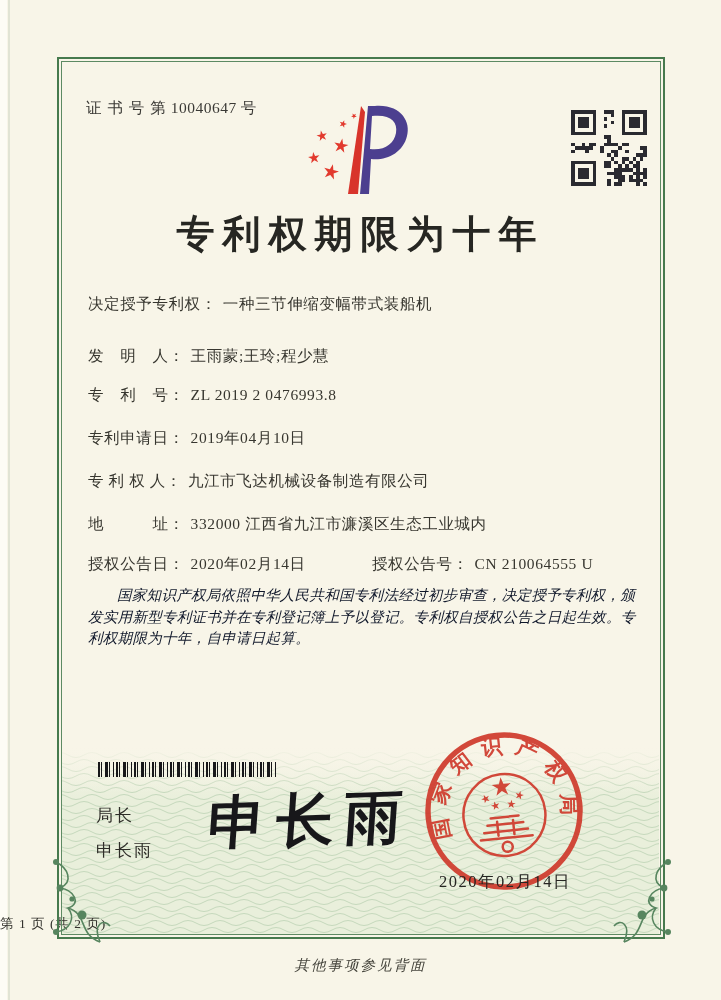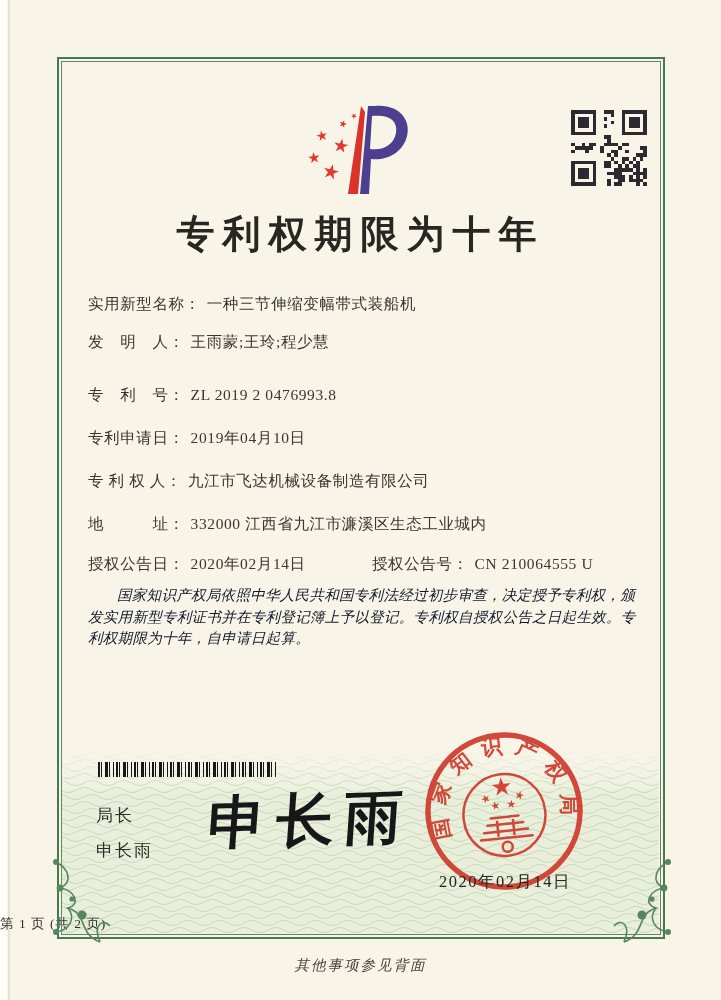--- a/index.html
+++ b/index.html
@@ -27,21 +27,21 @@
 
   .logo{position:absolute;left:298px;top:102px;z-index:3;}
   .qr{position:absolute;left:571px;top:110px;width:76px;height:76px;z-index:3;}
 
   .title{position:absolute;left:0;top:209px;width:100%;text-align:center;font-size:38px;
          font-weight:600;letter-spacing:8px;color:#262622;z-index:3;}
 
   .fields{position:absolute;left:88px;top:294px;width:560px;z-index:3;font-size:15.5px;color:#37362f;}
   .frow{position:absolute;left:0;white-space:nowrap;letter-spacing:.6px;}
   .frow .lbl{margin-right:6px;}
-  .r1{top:0;} .r2{top:38px;} .r3{top:91px;} .r4{top:134px;} .r5{top:177px;} .r6{top:220px;text-align:center;} .r7{top:260px;text-align:right;}
+  .r1{top:0;} .r2{top:52px;} .r3{top:91px;} .r4{top:134px;} .r5{top:177px;} .r6{top:220px;text-align:center;} .r7{top:260px;text-align:right;}
   .g2{position:absolute;left:284px;top:0;white-space:nowrap;}
 
   .paras{position:absolute;left:88px;top:585px;width:560px;z-index:3;}
   .paras p{margin:0;text-indent:2em;font-size:14.5px;line-height:21.5px;color:#0f172a;
            font-style:italic;letter-spacing:.3px;}
 
   .barcode{position:absolute;left:98px;top:762px;width:180px;height:15px;z-index:3;
     background:repeating-linear-gradient(90deg,
       #17171a 0 2px, rgba(0,0,0,0) 2px 3px,
       #17171a 3px 4px, rgba(0,0,0,0) 4px 7px,
@@ -104,20 +104,23 @@
         <path d="M0 4 q8 -5 16 0 q8 5 16 0 q8 -5 16 0 q8 5 16 0 q8 -5 16 0 q8 5 16 0 q8 -5 16 0 q8 5 16 0 q8 -5 16 0 q8 5 16 0 q8 -5 16 0 q8 5 16 0 q8 -5 16 0 q8 5 16 0 q8 -5 16 0 q8 5 16 0 q8 -5 16 0 q8 5 16 0 q8 -5 16 0 q8 5 16 0 q8 -5 16 0 q8 5 16 0 q8 -5 16 0 q8 5 16 0 q8 -5 16 0 q8 5 16 0 q8 -5 16 0 q8 5 16 0 q8 -5 16 0 q8 5 16 0 q8 -5 16 0 q8 5 16 0 q8 -5 16 0 q8 5 16 0 q8 -5 16 0 q8 5 16 0 q8 -5 16 0 q8 5 16 0 q8 -5 16 0 q8 5 16 0 q8 -5 16 0 q8 5 16 0" transform="translate(-8 161)"></path>
         <path d="M0 4 q8 -5 16 0 q8 5 16 0 q8 -5 16 0 q8 5 16 0 q8 -5 16 0 q8 5 16 0 q8 -5 16 0 q8 5 16 0 q8 -5 16 0 q8 5 16 0 q8 -5 16 0 q8 5 16 0 q8 -5 16 0 q8 5 16 0 q8 -5 16 0 q8 5 16 0 q8 -5 16 0 q8 5 16 0 q8 -5 16 0 q8 5 16 0 q8 -5 16 0 q8 5 16 0 q8 -5 16 0 q8 5 16 0 q8 -5 16 0 q8 5 16 0 q8 -5 16 0 q8 5 16 0 q8 -5 16 0 q8 5 16 0 q8 -5 16 0 q8 5 16 0 q8 -5 16 0 q8 5 16 0 q8 -5 16 0 q8 5 16 0 q8 -5 16 0 q8 5 16 0 q8 -5 16 0 q8 5 16 0 q8 -5 16 0 q8 5 16 0" transform="translate(0 168)"></path>
         <path d="M0 4 q8 -5 16 0 q8 5 16 0 q8 -5 16 0 q8 5 16 0 q8 -5 16 0 q8 5 16 0 q8 -5 16 0 q8 5 16 0 q8 -5 16 0 q8 5 16 0 q8 -5 16 0 q8 5 16 0 q8 -5 16 0 q8 5 16 0 q8 -5 16 0 q8 5 16 0 q8 -5 16 0 q8 5 16 0 q8 -5 16 0 q8 5 16 0 q8 -5 16 0 q8 5 16 0 q8 -5 16 0 q8 5 16 0 q8 -5 16 0 q8 5 16 0 q8 -5 16 0 q8 5 16 0 q8 -5 16 0 q8 5 16 0 q8 -5 16 0 q8 5 16 0 q8 -5 16 0 q8 5 16 0 q8 -5 16 0 q8 5 16 0 q8 -5 16 0 q8 5 16 0 q8 -5 16 0 q8 5 16 0 q8 -5 16 0 q8 5 16 0" transform="translate(-8 175)"></path>
         <path d="M0 4 q8 -5 16 0 q8 5 16 0 q8 -5 16 0 q8 5 16 0 q8 -5 16 0 q8 5 16 0 q8 -5 16 0 q8 5 16 0 q8 -5 16 0 q8 5 16 0 q8 -5 16 0 q8 5 16 0 q8 -5 16 0 q8 5 16 0 q8 -5 16 0 q8 5 16 0 q8 -5 16 0 q8 5 16 0 q8 -5 16 0 q8 5 16 0 q8 -5 16 0 q8 5 16 0 q8 -5 16 0 q8 5 16 0 q8 -5 16 0 q8 5 16 0 q8 -5 16 0 q8 5 16 0 q8 -5 16 0 q8 5 16 0 q8 -5 16 0 q8 5 16 0 q8 -5 16 0 q8 5 16 0 q8 -5 16 0 q8 5 16 0 q8 -5 16 0 q8 5 16 0 q8 -5 16 0 q8 5 16 0 q8 -5 16 0 q8 5 16 0" transform="translate(0 182)"></path>
       </svg>
     <div class="band-fade"></div>
   </div>
 
   <div class="frame"></div>
 
+  <div class="cert-no">
+    <span>证 书 号 第</span><span class="num">10040647</span><span>号</span>
+  </div>
 
   <div class="logo">
     <svg width="118" height="96" viewBox="0 0 118 96">
       <defs>
         <path id="star" d="M0,-1 L0.224,-0.309 0.951,-0.309 0.363,0.118 0.588,0.809 0,0.382 -0.588,0.809 -0.363,0.118 -0.951,-0.309 -0.224,-0.309 Z"></path>
       </defs>
       <g fill="#e23a2e">
         <use href="#star" transform="translate(45,22) rotate(18) scale(4)"></use>
         <use href="#star" transform="translate(24,34) rotate(-12) scale(5.5)"></use>
         <use href="#star" transform="translate(43,44) rotate(10) scale(7.5)"></use>
@@ -134,21 +137,21 @@
   <div class="qr">
     <svg width="76" height="76" viewBox="0 0 21 21" shape-rendering="crispEdges">
         <path d="M9 0h1v1h-1zM10 0h1v1h-1zM11 0h1v1h-1zM11 1h1v1h-1zM9 2h1v1h-1zM11 3h1v1h-1zM9 4h1v1h-1zM9 7h1v1h-1zM10 7h1v1h-1zM10 8h1v1h-1zM0 9h1v1h-1zM3 9h1v1h-1zM5 9h1v1h-1zM6 9h1v1h-1zM9 9h1v1h-1zM10 9h1v1h-1zM11 9h1v1h-1zM12 9h1v1h-1zM14 9h1v1h-1zM15 9h1v1h-1zM1 10h1v1h-1zM2 10h1v1h-1zM3 10h1v1h-1zM4 10h1v1h-1zM5 10h1v1h-1zM8 10h1v1h-1zM13 10h1v1h-1zM19 10h1v1h-1zM20 10h1v1h-1zM0 11h1v1h-1zM4 11h1v1h-1zM8 11h1v1h-1zM11 11h1v1h-1zM12 11h1v1h-1zM15 11h1v1h-1zM20 11h1v1h-1zM10 12h1v1h-1zM12 12h1v1h-1zM18 12h1v1h-1zM19 12h1v1h-1zM20 12h1v1h-1zM11 13h1v1h-1zM14 13h1v1h-1zM15 13h1v1h-1zM17 13h1v1h-1zM19 13h1v1h-1zM9 14h1v1h-1zM10 14h1v1h-1zM12 14h1v1h-1zM14 14h1v1h-1zM16 14h1v1h-1zM18 14h1v1h-1zM9 15h1v1h-1zM10 15h1v1h-1zM13 15h1v1h-1zM15 15h1v1h-1zM17 15h1v1h-1zM18 15h1v1h-1zM12 16h1v1h-1zM13 16h1v1h-1zM14 16h1v1h-1zM15 16h1v1h-1zM16 16h1v1h-1zM18 16h1v1h-1zM20 16h1v1h-1zM10 17h1v1h-1zM11 17h1v1h-1zM12 17h1v1h-1zM13 17h1v1h-1zM17 17h1v1h-1zM18 17h1v1h-1zM19 17h1v1h-1zM20 17h1v1h-1zM12 18h1v1h-1zM13 18h1v1h-1zM14 18h1v1h-1zM16 18h1v1h-1zM18 18h1v1h-1zM20 18h1v1h-1zM10 19h1v1h-1zM13 19h1v1h-1zM14 19h1v1h-1zM16 19h1v1h-1zM17 19h1v1h-1zM18 19h1v1h-1zM19 19h1v1h-1zM10 20h1v1h-1zM12 20h1v1h-1zM13 20h1v1h-1zM18 20h1v1h-1zM20 20h1v1h-1zM0 0h7v7h-7z M1 1h5v5h-5z M2 2h3v3h-3zM14 0h7v7h-7z M15 1h5v5h-5z M16 2h3v3h-3zM0 14h7v7h-7z M1 15h5v5h-5z M2 16h3v3h-3z" fill="#2a2a30" fill-rule="evenodd"></path>
       </svg>
   </div>
 
   <div class="title">专利权期限为十年</div>
 
   <div class="fields">
     <div class="frow r1">
-      <span class="lbl">实用新型名称：</span><span>一种三节伸缩变幅带式装船机</span>
+      <span class="lbl">决定授予专利权：</span><span>一种三节伸缩变幅带式装船机</span>
     </div>
     <div class="frow r2">
       <span class="lbl">发　明　人：</span><span>王雨蒙;王玲;程少慧</span>
     </div>
     <div class="frow r3">
       <span class="lbl">专　利　号：</span><span>ZL 2019 2 0476993.8</span>
     </div>
     <div class="frow r4">
       <span class="lbl">专利申请日：</span><span>2019年04月10日</span>
     </div>

